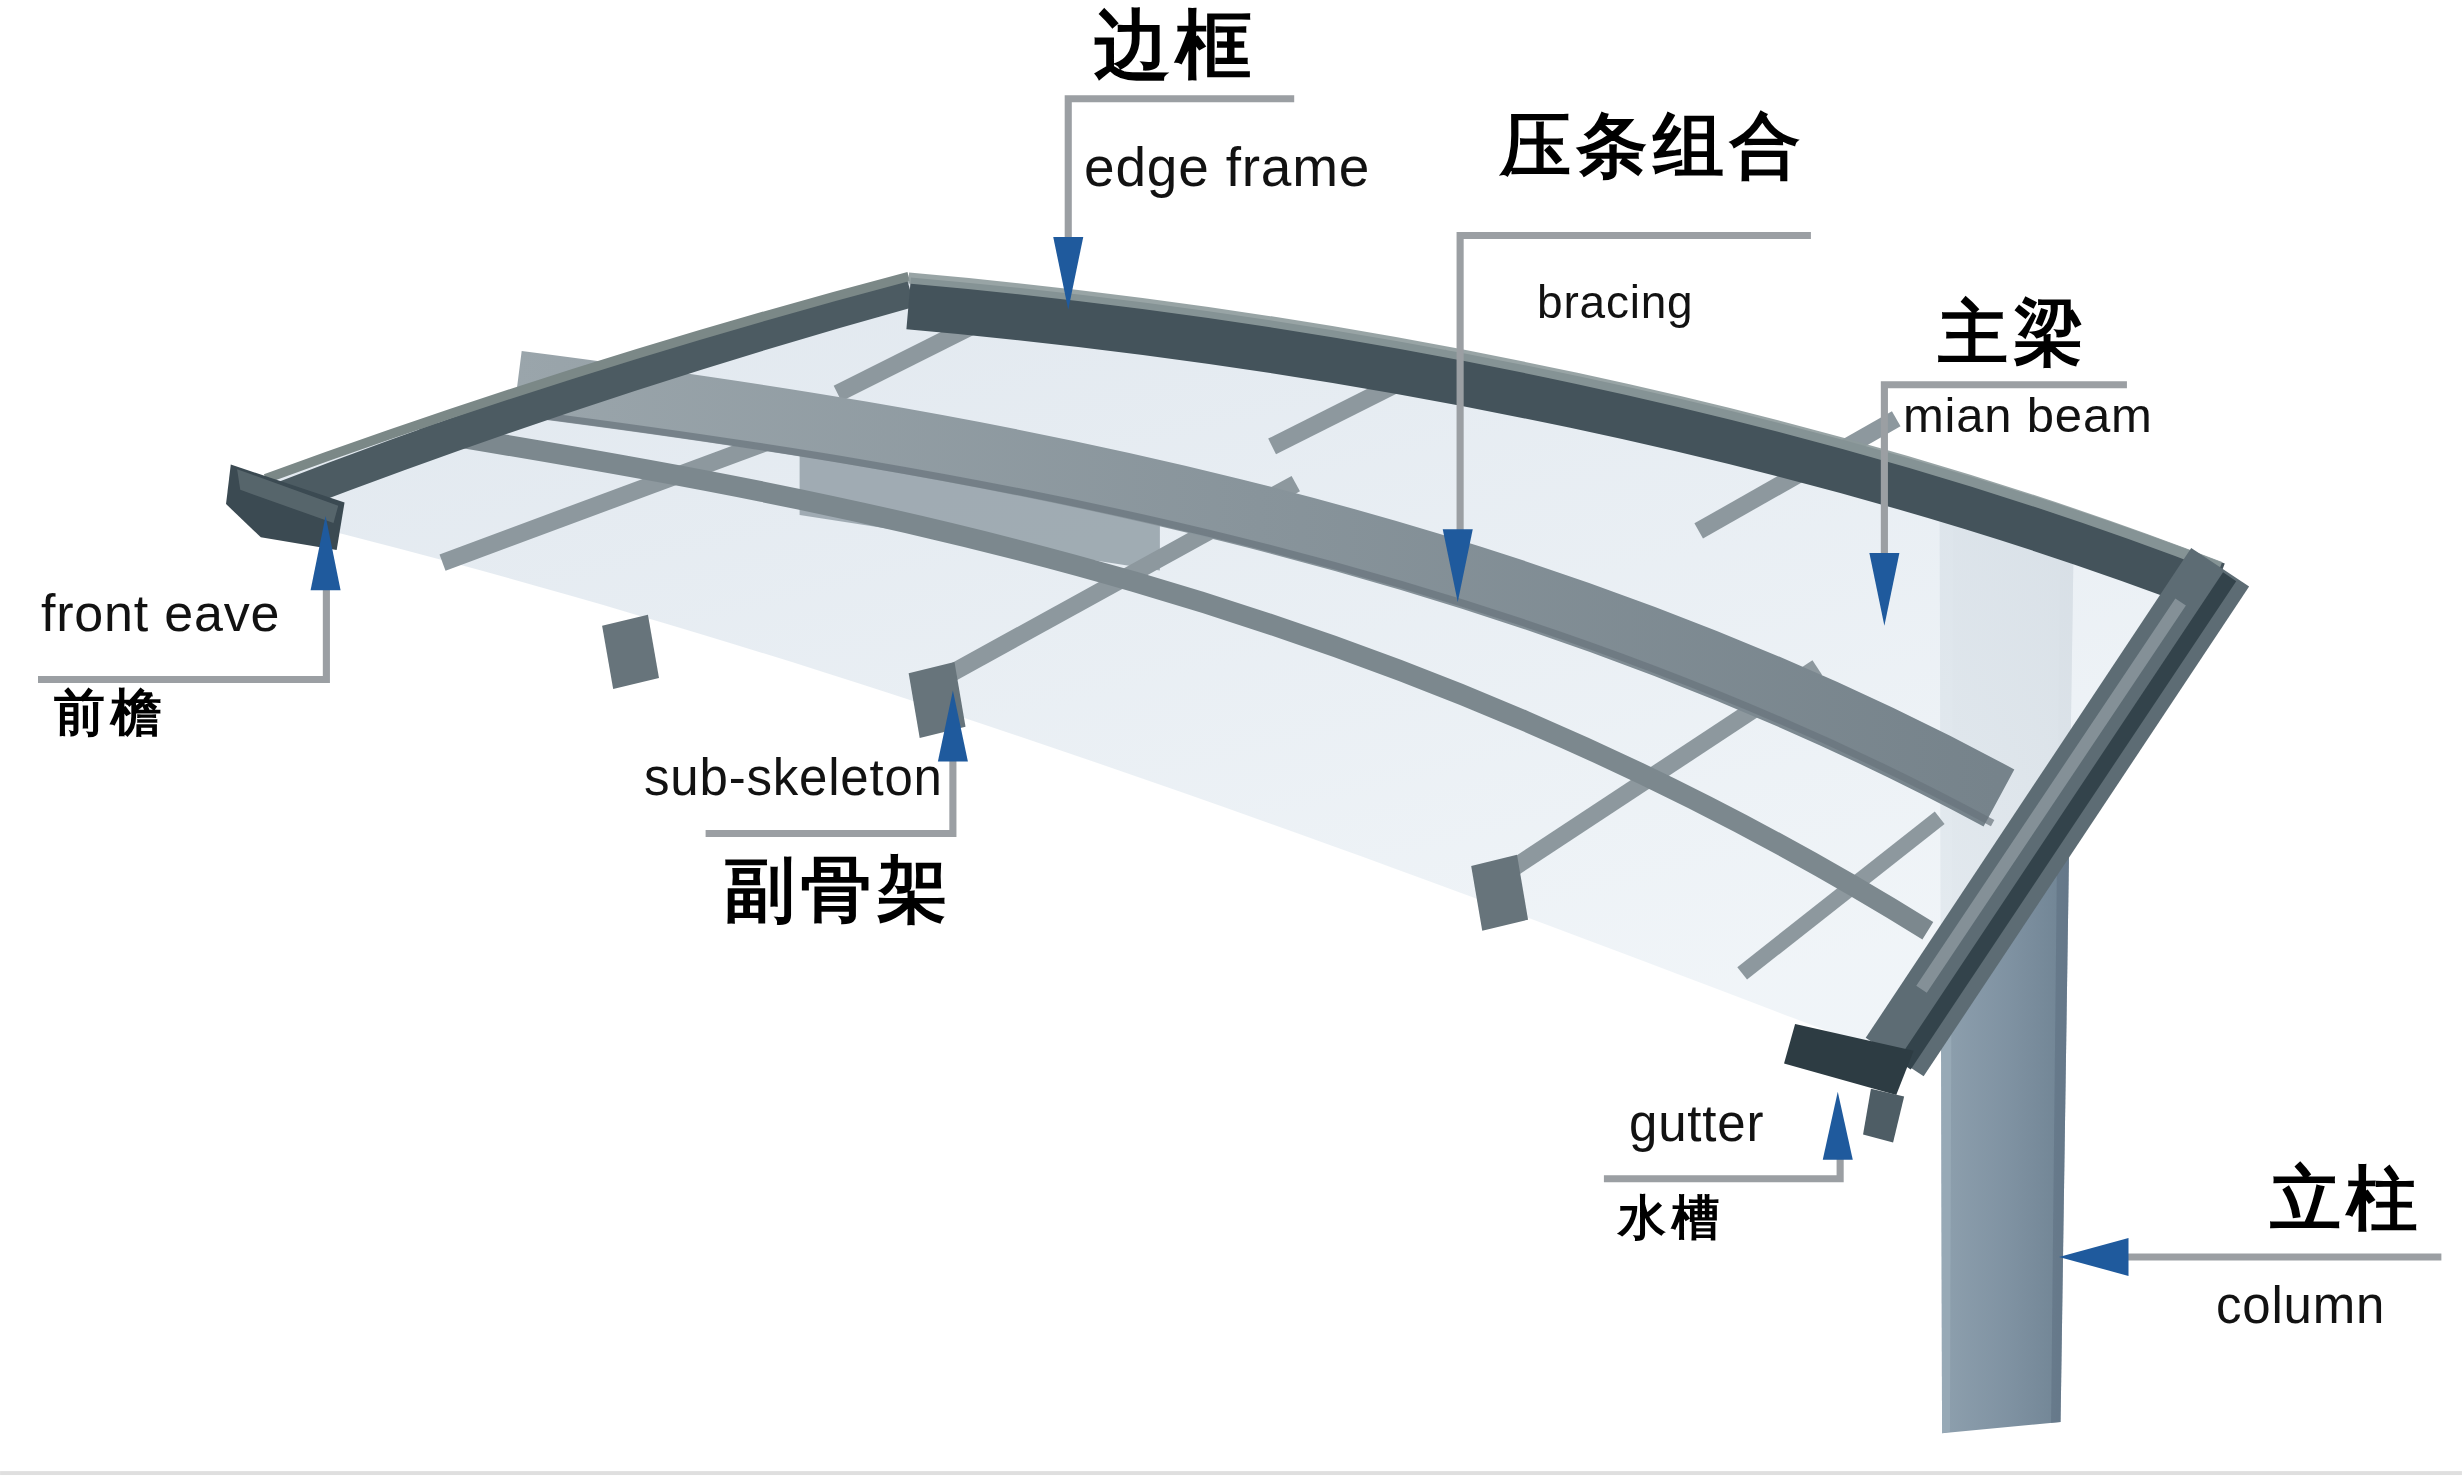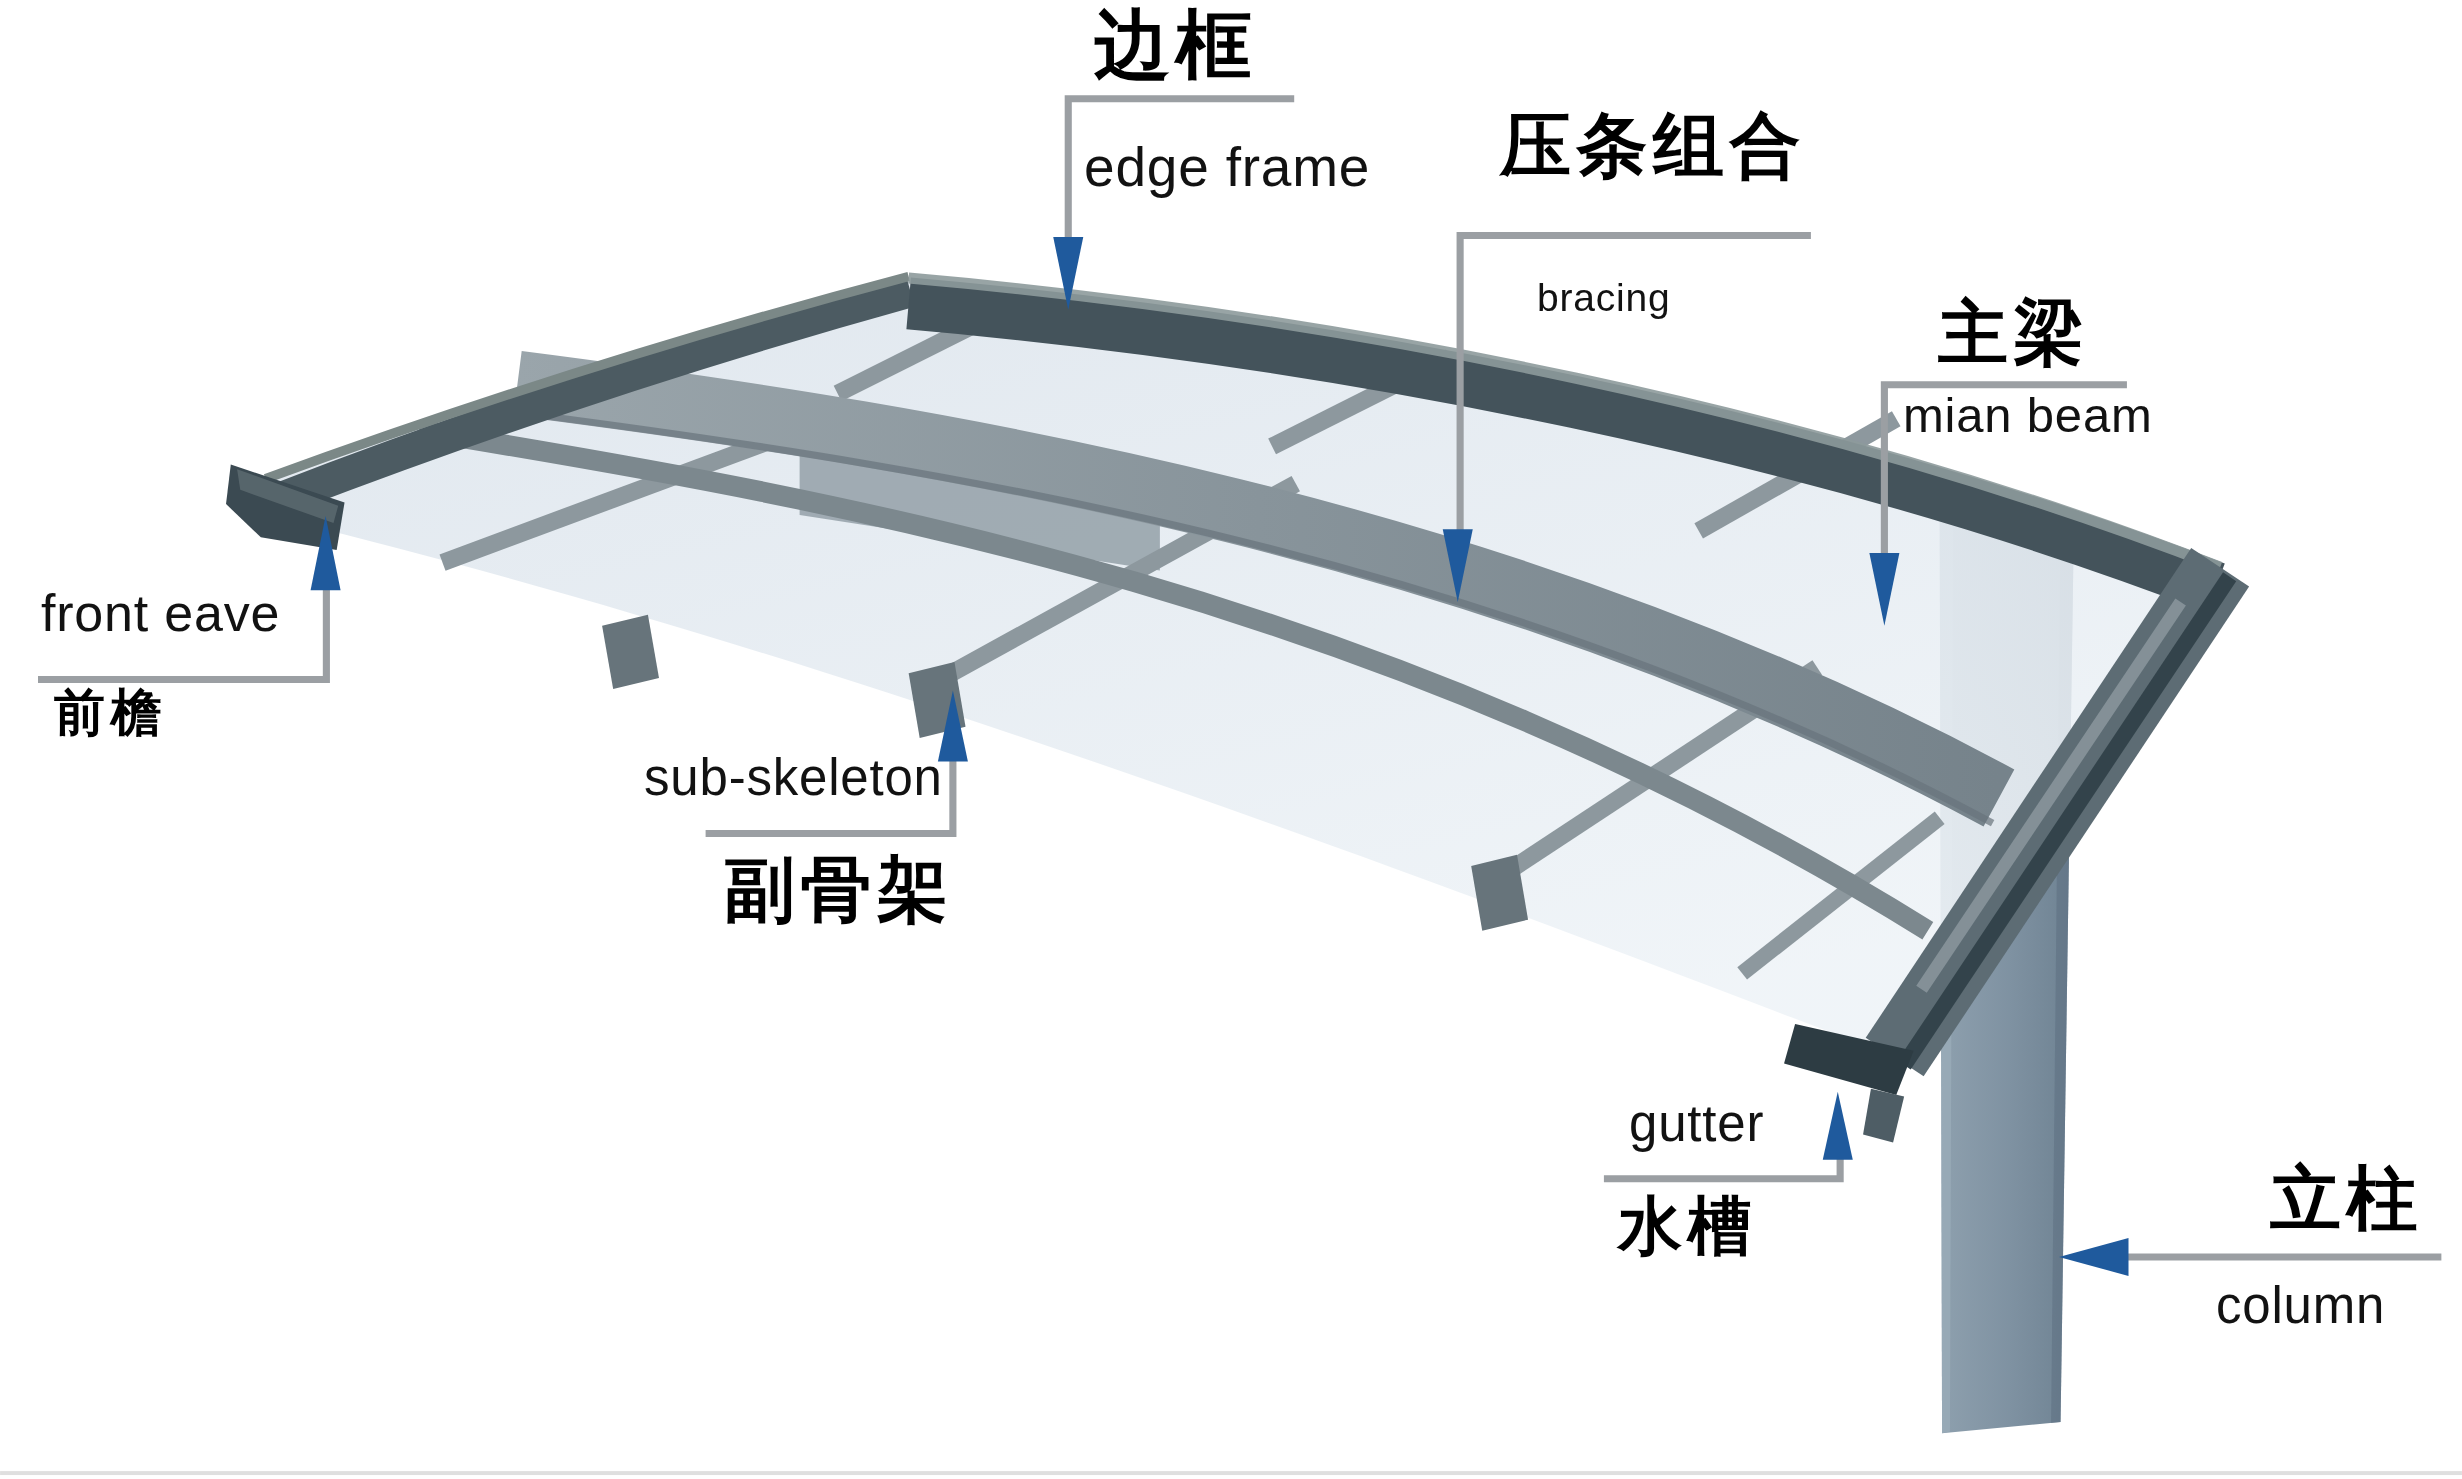--- a/index.html
+++ b/index.html
@@ -17,29 +17,29 @@
     font-family:"Liberation Sans","DejaVu Sans",sans-serif;
   }
   .lbl-en{
     font-weight:400;color:#121212;letter-spacing:0.8px;
     font-family:"Liberation Sans","DejaVu Sans",sans-serif;
   }
   
   .zh-edge-frame   {left:1094px;top:4.7px;   font-size:76px;}
   .en-edge-frame   {left:1084px;top:139px; font-size:55px;}
   .zh-bracing      {left:1500px;top:109px; font-size:71px;}
-  .en-bracing      {left:1537px;top:278px; font-size:39px;}
+  .en-bracing      {left:1537px;top:278px; font-size:46px;}
   .zh-main-beam    {left:1938px;top:297px; font-size:70px;}
   .en-main-beam    {left:1903px;top:390px; font-size:49px;}
   .en-front-eave   {left:41px;  top:586px; font-size:52px;}
   .zh-front-eave   {left:54px;  top:686px; font-size:51px;}
   .en-sub-skeleton {left:644px; top:751px; font-size:51px;}
   .zh-sub-skeleton {left:724px; top:853px;font-size:71px;}
   .en-gutter       {left:1629px;top:1097px;font-size:51px;}
-  .zh-gutter       {left:1618px;top:1193px;font-size:64px;}
+  .zh-gutter       {left:1618px;top:1193px;font-size:48px;}
   .zh-column       {left:2270px;top:1162px;font-size:71px;}
   .en-column       {left:2216px;top:1279px;font-size:51px;}
 </style>
 </head>
 <body>
 
 <div class="stage">
 
   <svg width="2462" height="1479" viewBox="0 0 3116 1872" xmlns="http://www.w3.org/2000/svg">
     <defs>

